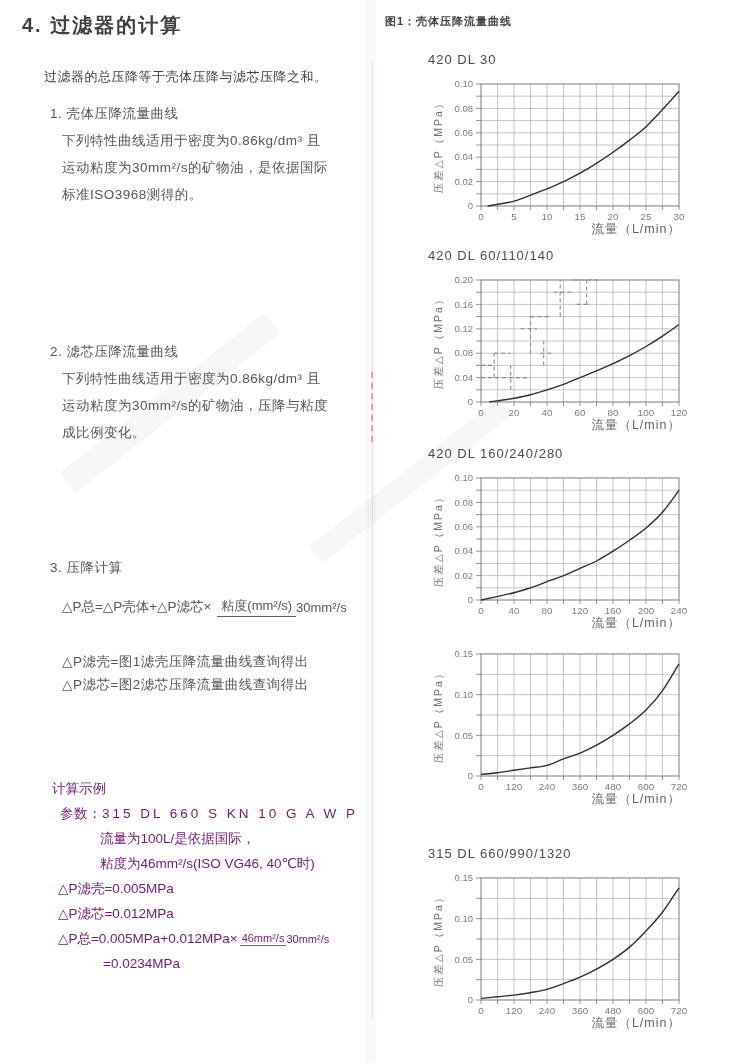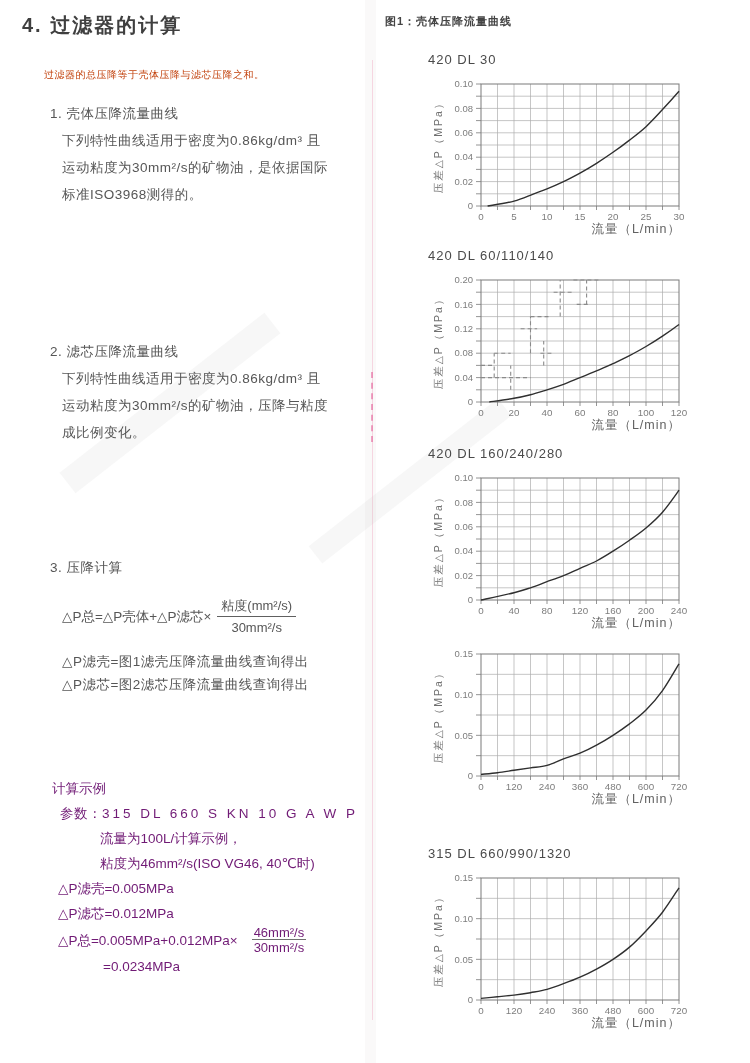--- a/index.html
+++ b/index.html
@@ -10,38 +10,38 @@
   
   .seam-band{position:absolute;left:365px;top:0;width:11px;height:1063px;background:rgba(205,200,200,0.10);}
   .seam-line{position:absolute;left:372px;top:60px;width:1px;height:960px;background:rgba(238,150,180,0.35);}
   .seam-dashes{position:absolute;left:371px;top:372px;width:0;height:70px;border-left:2px dashed rgba(226,90,150,0.55);}
   .watermark{position:absolute;pointer-events:none;background:rgba(190,190,190,0.12);transform:rotate(-38deg);}
   .wm1{left:40px;top:390px;width:260px;height:26px;}
   .wm2{left:290px;top:470px;width:240px;height:22px;}
 
   
   .doc-title{position:absolute;left:22px;top:12px;font-size:20px;font-weight:600;color:#3f3f3f;letter-spacing:2px;}
-  .intro{position:absolute;left:44px;top:68px;font-size:10px;color:#c2410c;letter-spacing:0.5px;}
+  .intro{position:absolute;left:44px;top:68px;font-size:13px;color:#404040;letter-spacing:0.5px;}
   .section{position:absolute;font-size:13.5px;line-height:27px;color:#565656;letter-spacing:0.5px;}
   .sec1{left:50px;top:100px;}
   .sec2{left:50px;top:338px;}
   .sec3{left:50px;top:554px;}
   .section .sec-lines{padding-left:12px;}
   .formula-row{position:absolute;left:62px;top:596px;display:flex;align-items:center;font-size:13.5px;color:#565656;}
-  .frac{display:inline-flex;flex-direction:column;align-items:center;margin-left:6px;font-size:13px;line-height:19px;}
+  .frac{display:inline-flex;flex-direction:row;align-items:center;margin-left:6px;font-size:13px;line-height:19px;}
   .frac .num{border-bottom:1px solid #606060;padding:0 4px 1px 4px;}
   .frac .den{padding-top:1px;}
   .formula-notes{position:absolute;left:62px;top:650px;font-size:13.5px;line-height:23px;color:#565656;letter-spacing:0.5px;}
   .example{position:absolute;left:52px;top:776px;font-size:13.5px;line-height:25px;color:#701a75;}
   .example .param-row{padding-left:8px;letter-spacing:0.5px;}
   .example .param-value{letter-spacing:3px;}
   .example .indent{padding-left:48px;}
   .example .dp-line{padding-left:6px;}
   .example .total-row{display:flex;align-items:center;padding-left:6px;}
-  .example .total-row .frac{font-size:13px;line-height:13px;margin-left:14px;}
+  .example .total-row .frac{font-size:11px;line-height:13px;margin-left:2px;}
   .example .total-row .frac .num{border-bottom:1px solid #707070;padding:0 2px 0 2px;}
   .example .result{padding-left:51px;}
 
   
   .figure-header{position:absolute;left:385px;top:14px;font-size:11px;font-weight:600;color:#444;letter-spacing:1px;}
   .charts{position:absolute;left:385px;top:0;width:365px;height:1063px;}
   .chart-block{position:absolute;left:0;width:360px;}
   .chart-block .chart-title{margin:8px 0 0 43px;font-size:13px;color:#4a4a4a;letter-spacing:1px;height:18px;}
   .chart-block svg{display:block;}
 </style>
@@ -93,21 +93,21 @@
   <div class="formula-notes">
     <div>△P滤壳=图1滤壳压降流量曲线查询得出</div>
     <div>△P滤芯=图2滤芯压降流量曲线查询得出</div>
   </div>
 
   <div class="example">
     <div>计算示例</div>
     <div class="param-row">
       <span>参数：</span><span class="param-value">315 DL 660 S KN 10 G A W P</span>
     </div>
-    <div class="indent">流量为100L/计算示例，</div>
+    <div class="indent">流量为100L/是依据国际，</div>
     <div class="indent">粘度为46mm²/s(ISO VG46, 40℃时)</div>
     <div class="dp-line">△P滤壳=0.005MPa</div>
     <div class="dp-line">△P滤芯=0.012MPa</div>
     <div class="total-row">
       <span>△P总=0.005MPa+0.012MPa×</span>
       <span class="frac">
         <span class="num">46mm²/s</span>
         <span class="den">30mm²/s</span>
       </span>
     </div>

